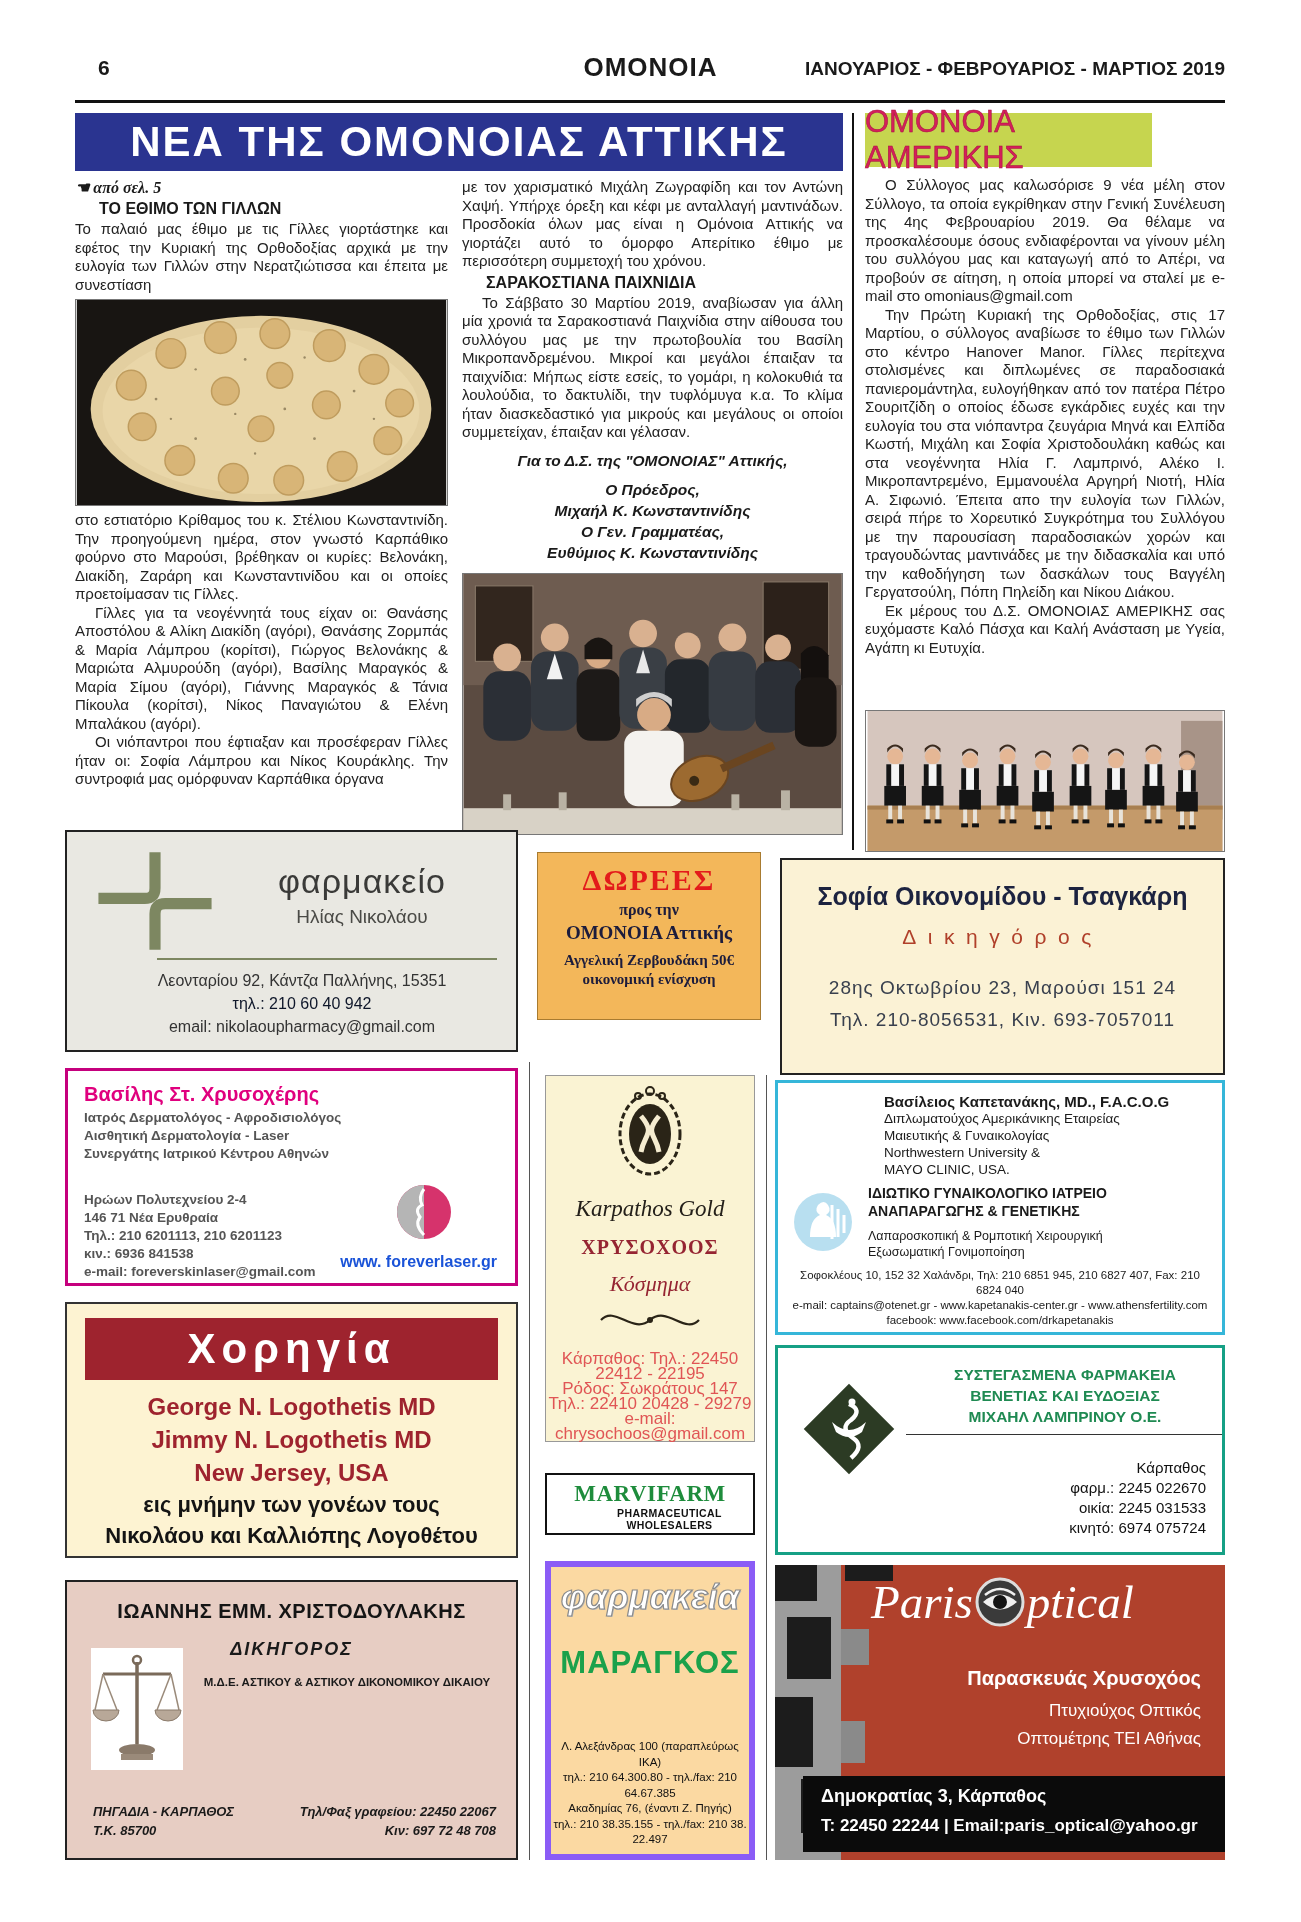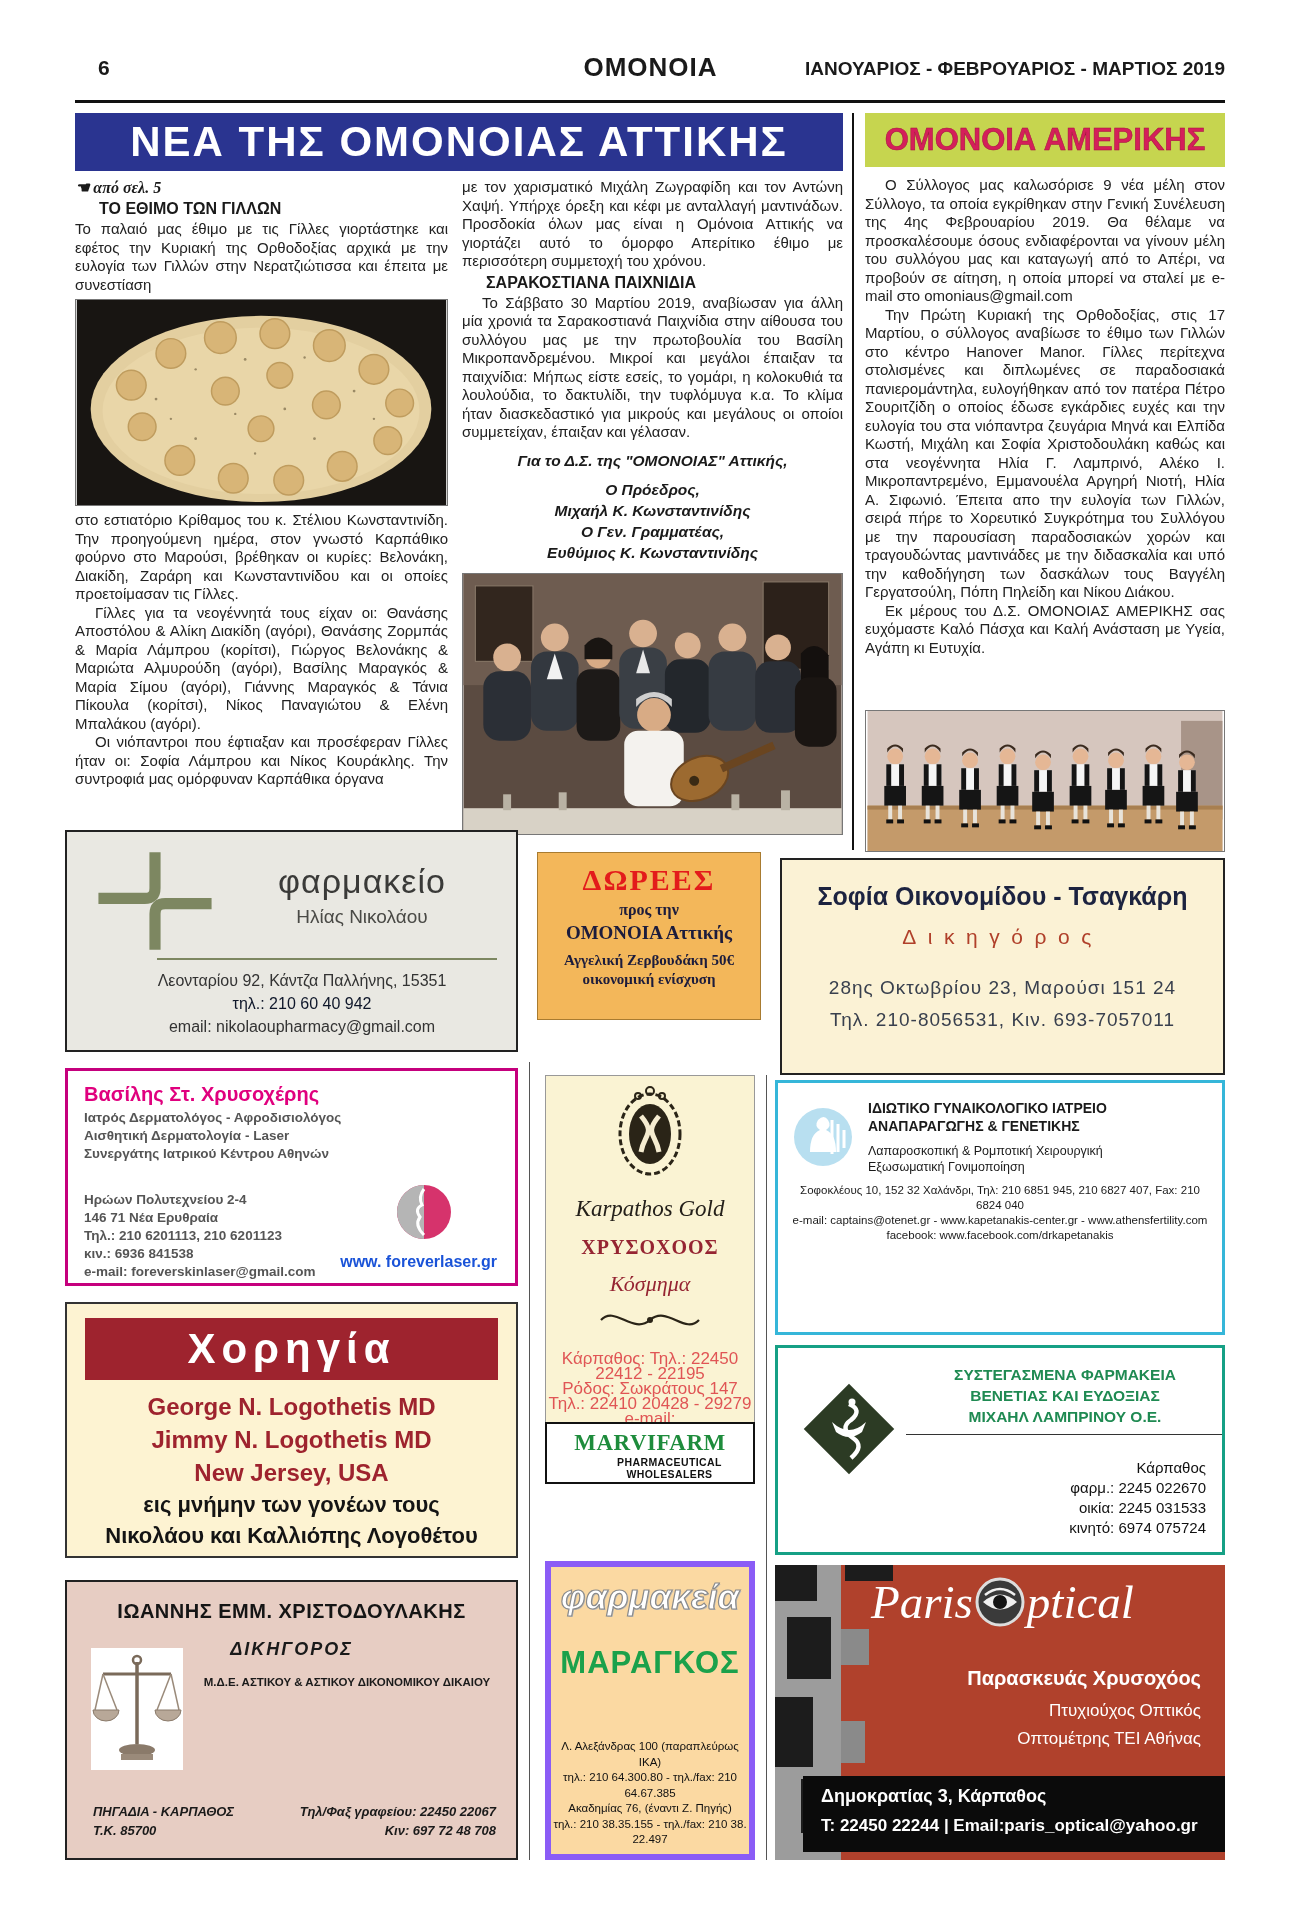--- a/index.html
+++ b/index.html
@@ -10,22 +10,22 @@
 
   
   #pgnum   { left:98px;  top:56px; font-size:21px; font-weight:bold; }
   #masthead{ left:0; right:0; top:52px; text-align:center; font-size:26px; font-weight:bold; letter-spacing:1px; }
   #issue   { right:76px; top:58px; font-size:19px; font-weight:bold; }
   #toprule { left:75px; width:1150px; top:100px; height:3px; background:#111; }
 
   
   #banner-attica { left:75px; top:113px; width:768px; height:58px; background:#2a3490;
     color:#fff; font-weight:bold; font-size:42px; letter-spacing:2px; display:flex; align-items:center; justify-content:center; }
-  #banner-america{ left:865px; top:113px; width:360px; height:54px; background:#c6d54f;
-    color:#d41f5a; font-weight:bold; font-size:31px; display:flex; align-items:center; justify-content:center;
+  #banner-america{ left:865px; top:113px; width:287px; height:54px; background:#c6d54f;
+    color:#d41f5a; font-weight:normal; font-size:31px; display:flex; align-items:center; justify-content:center;
     -webkit-text-stroke:.5px #a30f40; }
   #vdivider { left:852px; top:113px; width:2px; height:737px; background:#111; }
 
   
   .bodytxt { font-size:15px; line-height:18.5px; text-align:justify; color:#222; }
   .indent  { text-indent:20px; }
   .subhead { font-weight:bold; font-size:16px; margin:3px 0 2px 24px; }
   #col1 { left:75px;  top:178px; width:373px; height:652px; overflow:hidden; }
   #col2 { left:462px; top:178px; width:381px; height:668px; overflow:hidden; }
   #colR { left:865px; top:176px; width:360px; height:676px; display:flex; flex-direction:column; }
@@ -103,21 +103,21 @@
 
   
   #ad-lamprinou { left:775px; top:1345px; width:450px; height:210px; background:#fff; border:3px solid #16a085; }
   #ad-lamprinou .logo { position:absolute; left:16px; top:26px; }
   #ad-lamprinou .green { position:absolute; left:140px; top:16px; right:10px; text-align:center;
       color:#1f8a52; font-weight:bold; font-size:15.5px; line-height:21px; }
   #ad-lamprinou .hline { position:absolute; left:128px; right:0; top:86px; height:1px; background:#333; }
   #ad-lamprinou .contact { position:absolute; right:16px; bottom:14px; text-align:right; font-size:15px; line-height:20px; color:#111; }
 
   
-  #ad-marvi { left:545px; top:1422px; width:210px; height:62px; background:#fff; border:2px solid #111; text-align:center; padding-top:6px; }
+  #ad-marvi { left:545px; top:1473px; width:210px; height:62px; background:#fff; border:2px solid #111; text-align:center; padding-top:6px; }
   #ad-marvi .n { color:#1e8c3c; font-weight:bold; font-size:23px; font-family:"Liberation Serif",serif; letter-spacing:.5px; }
   #ad-marvi .s { color:#111; font-weight:bold; font-size:10.5px; letter-spacing:.4px;margin-left:39px; }
 
   
   #ad-maragos { left:545px; top:1561px; width:210px; height:299px; background:#fbd9a2; border:6px solid #8b5cf6; text-align:center; }
   #ad-maragos .f { margin-top:10px; font-style:italic; font-weight:bold; font-size:35px; color:#fff;
       -webkit-text-stroke:1.2px #8a8a8a; text-shadow:1px 1px 0 #bbb; }
   #ad-maragos .n { margin-top:28px; color:#1ba14b; font-weight:bold; font-size:31px; letter-spacing:1px; }
   #ad-maragos .c { margin-top:58px; font-size:11.5px; line-height:15.5px; color:#111; }
 
@@ -369,20 +369,27 @@
   </svg>
   <div class="contact">
     <div>Κάρπαθος: Τηλ.: 22450 22412 - 22195</div>
     <div>Ρόδος: Σωκράτους 147</div>
     <div>Τηλ.: 22410 20428 - 29279</div>
     <div>e-mail: chrysochoos@gmail.com</div>
   </div>
 </div>
 
 <div class="ad" id="ad-kapet">
+  <div class="blk1">
+    <div class="n">Βασίλειος Καπετανάκης, MD., F.A.C.O.G</div>
+    <div class="l">Διπλωματούχος Αμερικάνικης Εταιρείας</div>
+    <div class="l">Μαιευτικής &amp; Γυναικολογίας</div>
+    <div class="l">Northwestern University &amp;</div>
+    <div class="l">MAYO CLINIC, USA.</div>
+  </div>
   <div class="row">
     <svg width="62" height="62" viewBox="0 0 62 62">
       <circle cx="31" cy="31" r="29" fill="#b8dff0"></circle>
       <path d="M18,46 q0,-18 10,-22 q-6,-4 -2,-10 q6,-6 10,0 q4,6 -2,10 q10,4 10,22 z" fill="#fff"></path>
       <path d="M40,14 v34 M46,18 v28 M52,24 v18" stroke="#fff" stroke-width="3"></path>
     </svg>
     <div class="clin">
       <div class="c">ΙΔΙΩΤΙΚΟ ΓΥΝΑΙΚΟΛΟΓΙΚΟ ΙΑΤΡΕΙΟ</div>
       <div class="c">ΑΝΑΠΑΡΑΓΩΓΗΣ &amp; ΓΕΝΕΤΙΚΗΣ</div>
       <div class="svcs">

